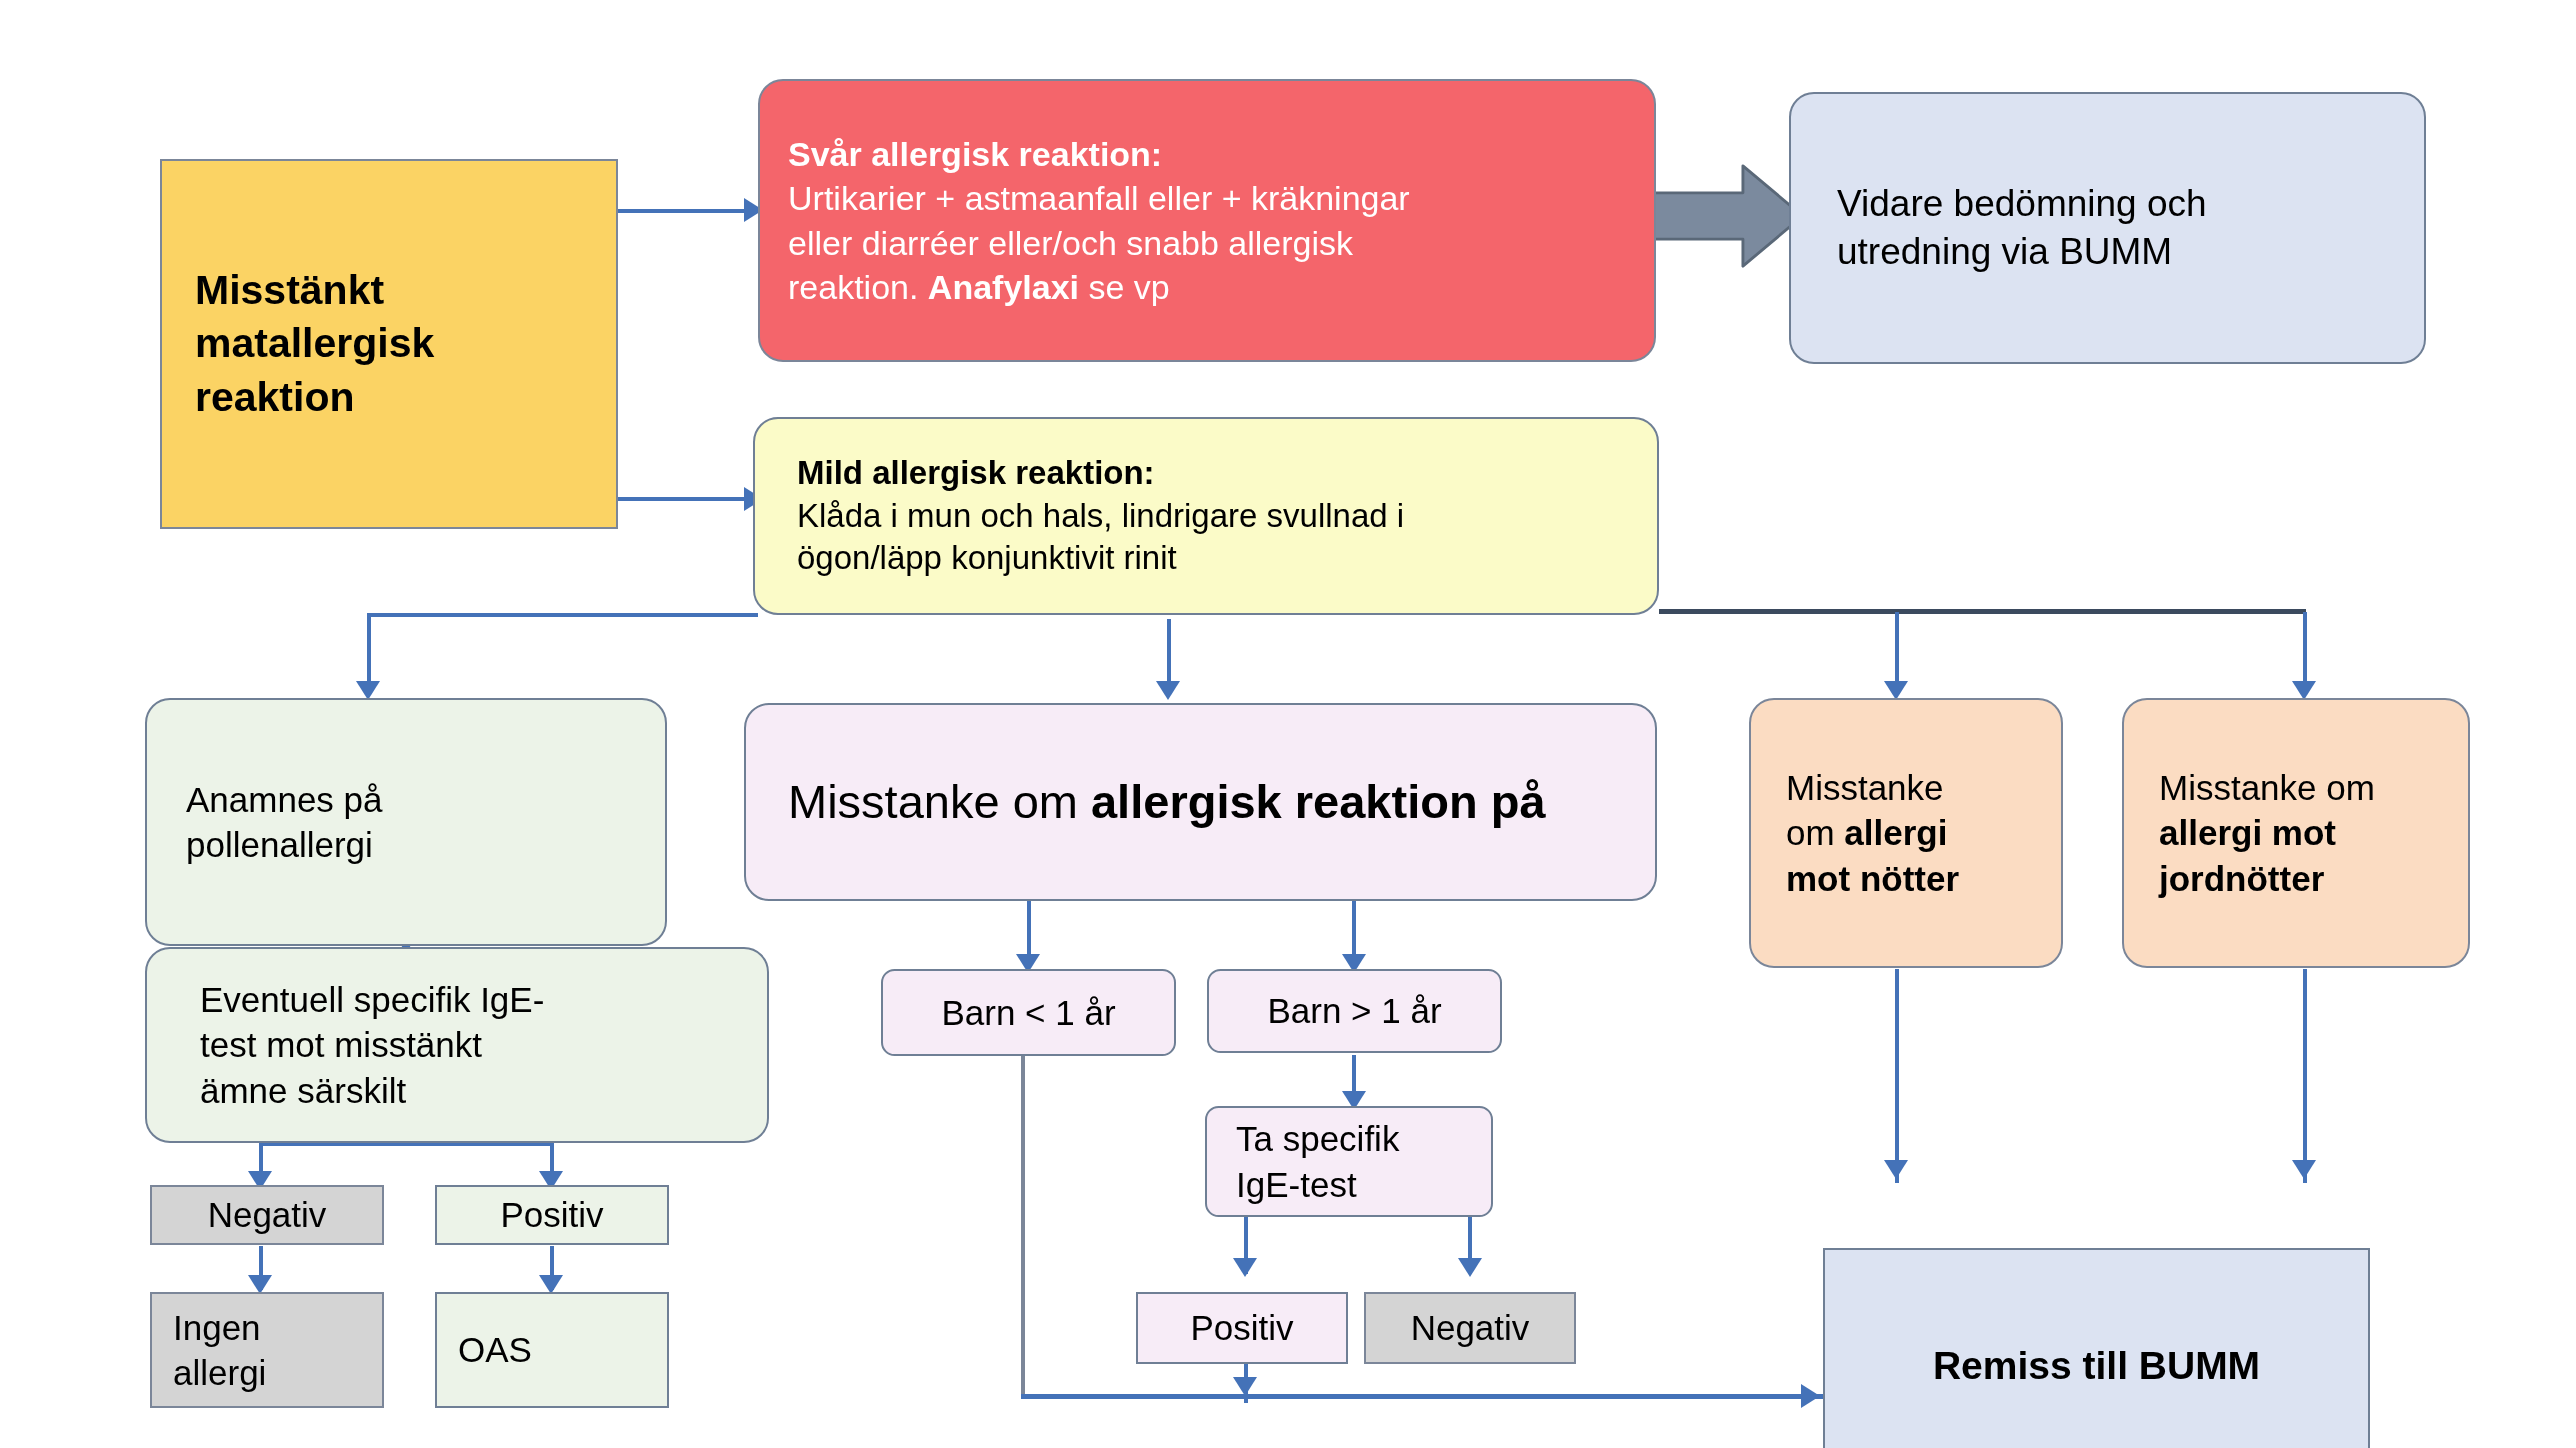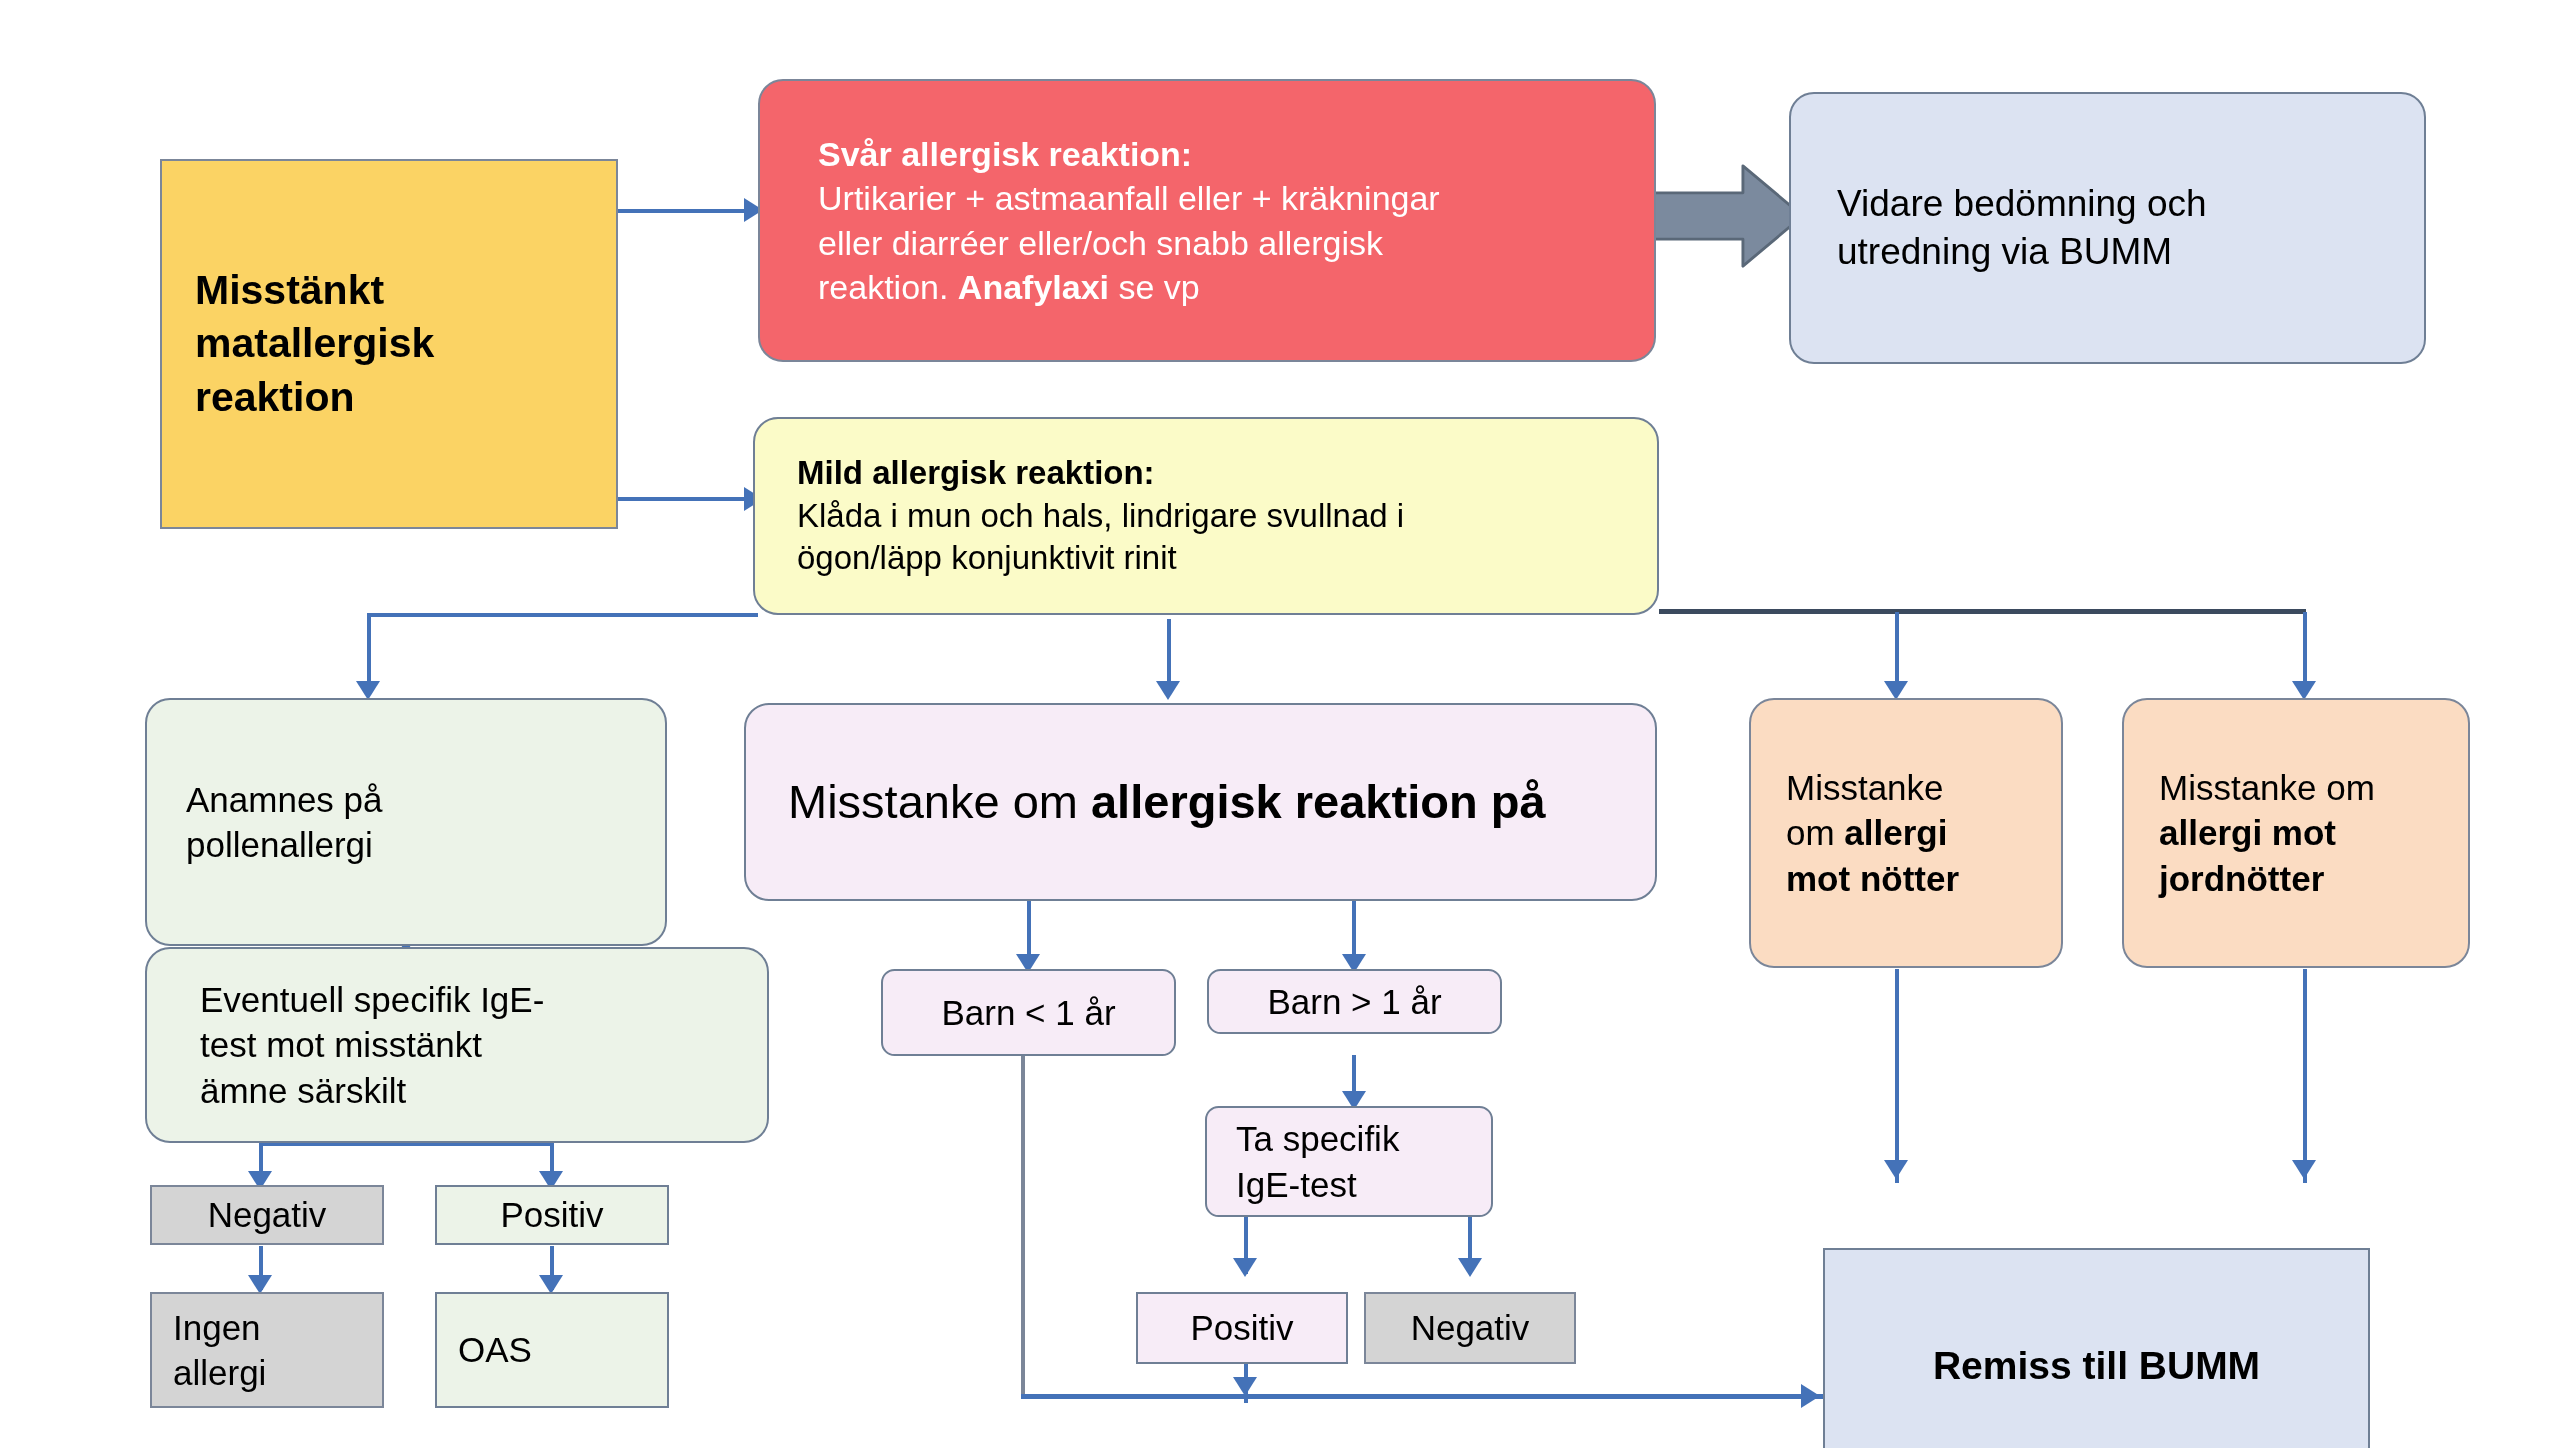--- a/index.html
+++ b/index.html
@@ -141,21 +141,21 @@
       <polygon points="0,32 96,32 96,4 158,56 96,108 96,80 0,80" fill="#7b8a9e" stroke="#5a6878" stroke-width="3" stroke-linejoin="round"></polygon>
     </svg>
   </div>
 
   <div class="node sq c-yellow pad" style="left:160px; top:159px; width:458px; height:370px; font-size:41px; font-weight:bold;">
     <span class="txt">Misstänkt</span>
     <span class="txt">matallergisk</span>
     <span class="txt">reaktion</span>
   </div>
 
-  <div class="node rr c-red pad" style="left:758px; top:79px; width:898px; height:283px; font-size:34px; padding-left:58px;">
+  <div class="node rr c-red pad" style="left:758px; top:79px; width:898px; height:283px; font-size:34px; padding-left:28px;">
     <span class="txt b">Svår allergisk reaktion:</span>
     <span class="txt">Urtikarier + astmaanfall eller + kräkningar</span>
     <span class="txt">eller diarréer eller/och snabb allergisk</span>
     <span class="txt"><span>reaktion. </span><b>Anafylaxi</b><span> se vp</span></span>
   </div>
 
   <div class="node rr c-blue pad" style="left:1789px; top:92px; width:637px; height:272px; font-size:37px; padding-left:46px;">
     <span class="txt">Vidare bedömning och</span>
     <span class="txt">utredning via BUMM</span>
   </div>
@@ -195,21 +195,21 @@
   </div>
 
   <div class="node rr c-purple pad" style="left:744px; top:703px; width:913px; height:198px; font-size:47px; padding-left:42px;">
     <span class="txt"><span>Misstanke om </span><b>allergisk reaktion på</b></span>
   </div>
 
   <div class="node rr-s c-purple" style="left:881px; top:969px; width:295px; height:87px; font-size:35px; align-items:center; justify-content:center;">
     <span class="txt">Barn &lt; 1 år</span>
   </div>
 
-  <div class="node rr-s c-purple" style="left:1207px; top:969px; width:295px; height:65px; font-size:35px; align-items:center; justify-content:center;">
+  <div class="node rr-s c-purple" style="left:1207px; top:969px; width:295px; height:84px; font-size:35px; align-items:center; justify-content:center;">
     <span class="txt">Barn &gt; 1 år</span>
   </div>
 
   <div class="node rr-s c-purple" style="left:1205px; top:1106px; width:288px; height:111px; font-size:35px; padding-left:29px;">
     <span class="txt">Ta specifik</span>
     <span class="txt">IgE-test</span>
   </div>
 
   <div class="node sq c-purple" style="left:1136px; top:1292px; width:212px; height:72px; font-size:35px; align-items:center; justify-content:center;">
     <span class="txt">Positiv</span>

